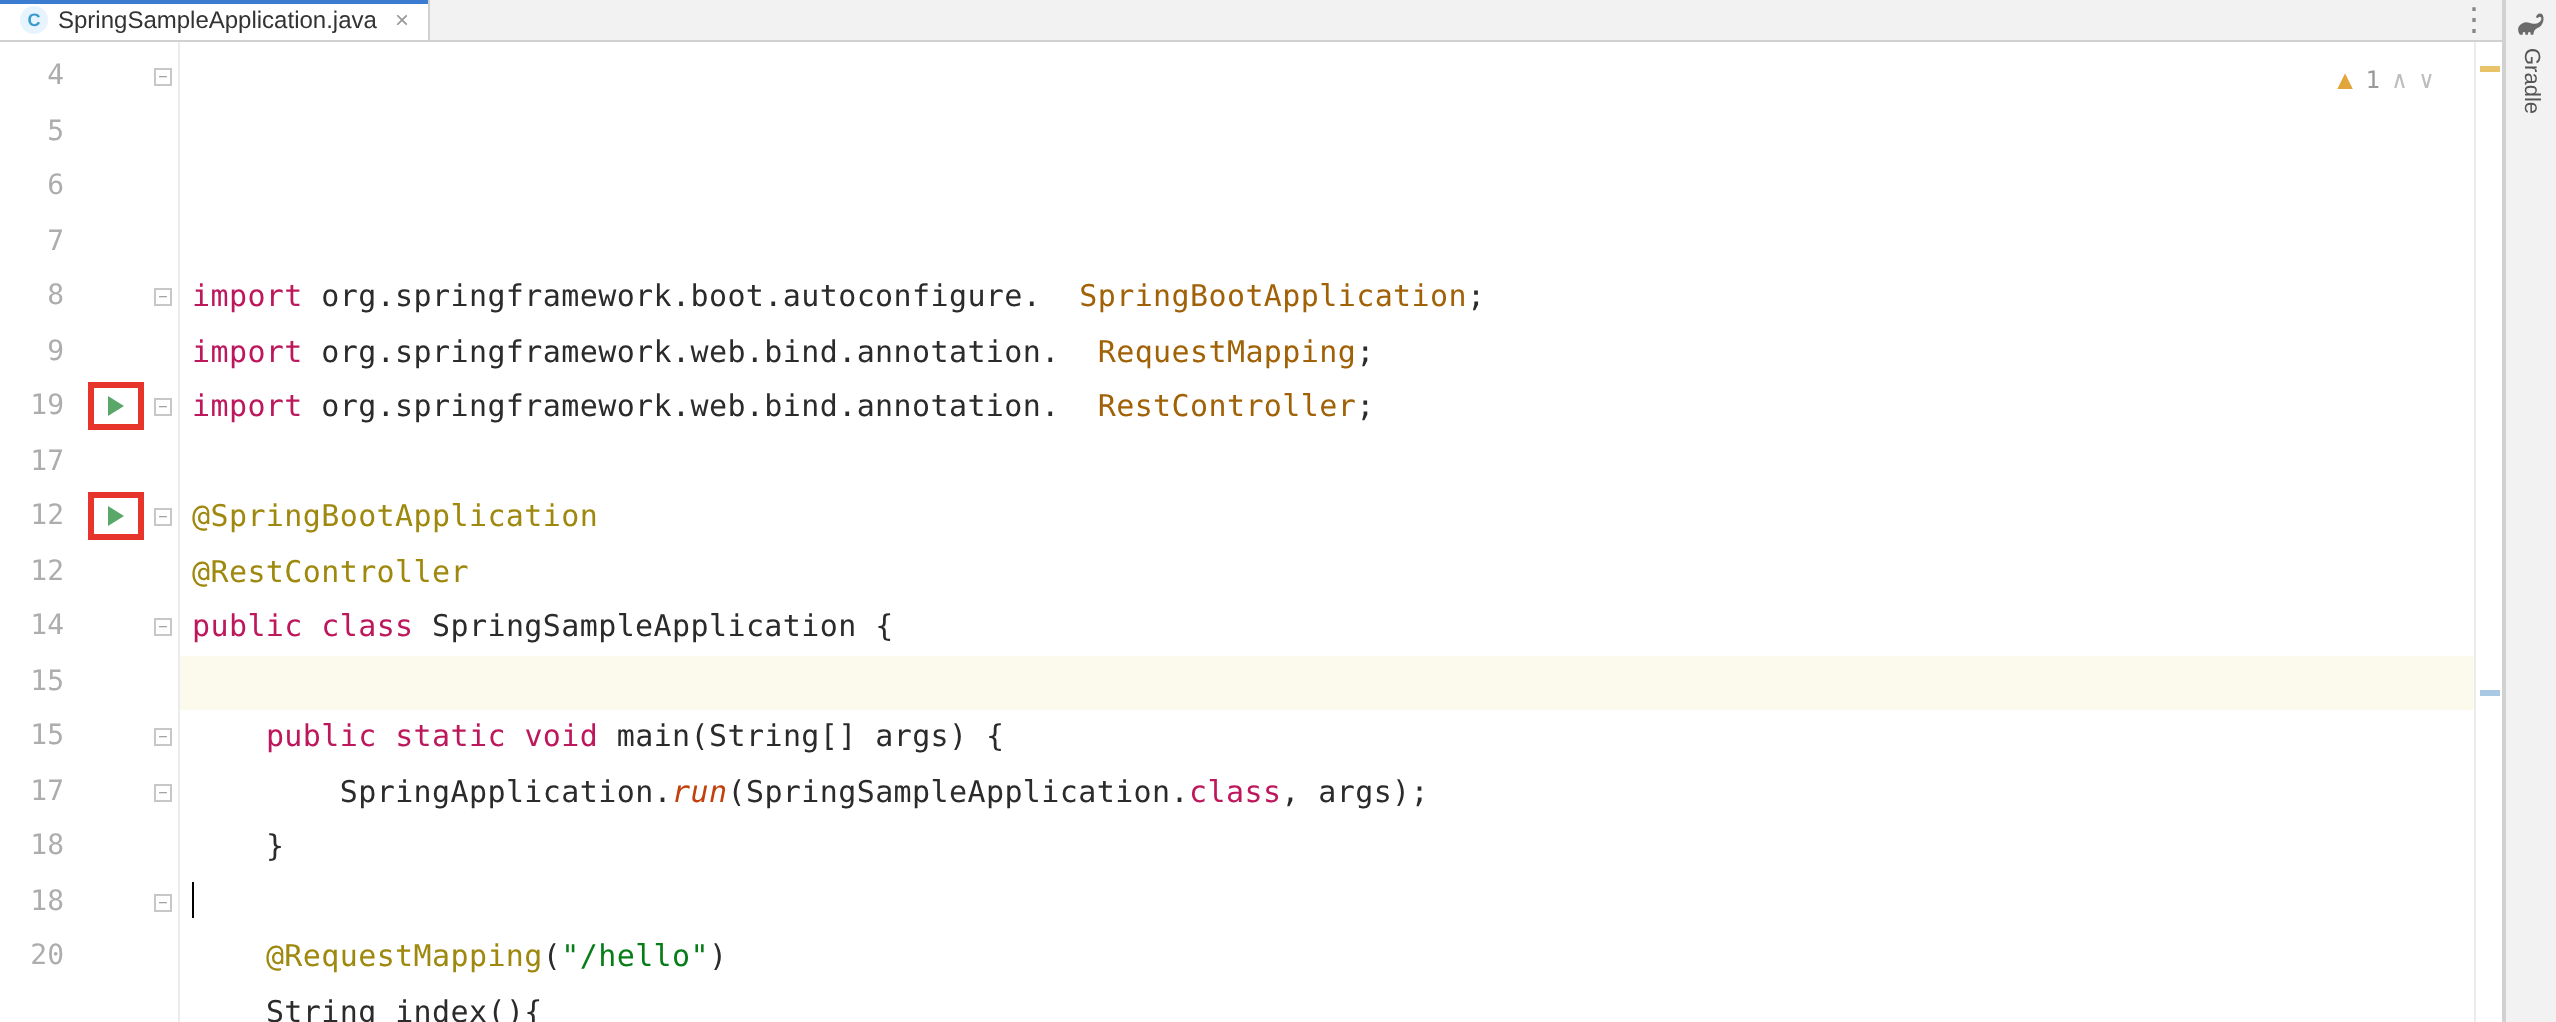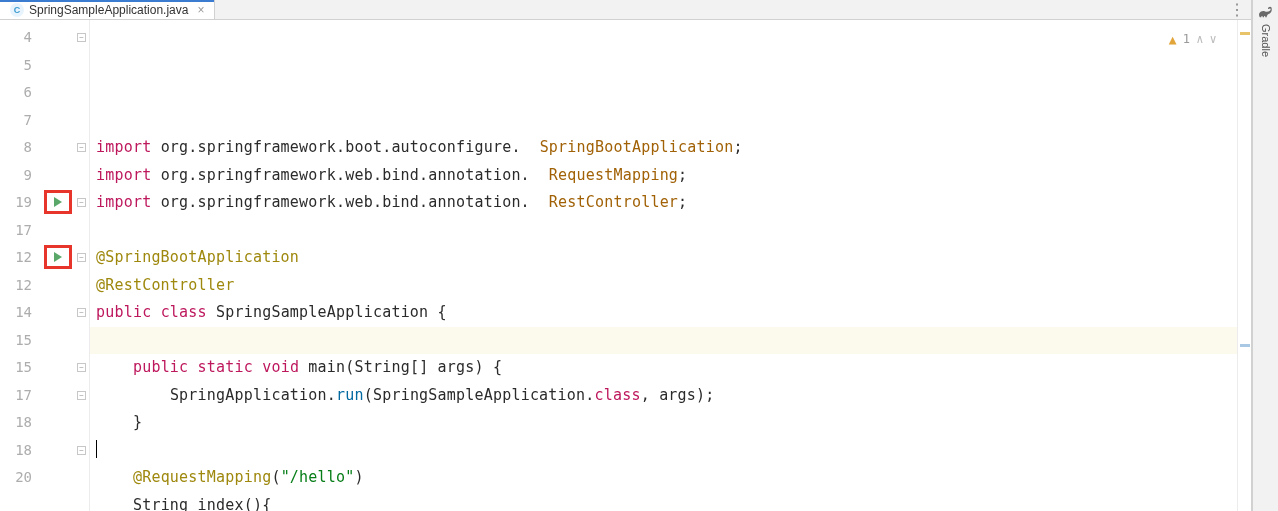--- a/index.html
+++ b/index.html
@@ -23,21 +23,21 @@
   .run-marker { position: absolute; left: 4px; width: 28px; height: 24px; border: 3px solid #e7352c; display: flex; align-items: center; justify-content: center; cursor: pointer; }
   .run-triangle { width: 0; height: 0; border-left: 8px solid #59a869; border-top: 5px solid transparent; border-bottom: 5px solid transparent; }
   .fold-gutter { width: 14px; border-right: 1px solid #ececec; background: #fff; position: relative; }
   .fold-minus { position: absolute; left: 1px; width: 9px; height: 9px; border: 1px solid #c7c7c7; background: #fff; font-size: 8px; line-height: 7px; text-align: center; color: #999; }
   .code { flex: 1; font-family: "Consolas","Menlo",monospace; font-size: 15px; line-height: 27.5px; white-space: pre; padding-top: 4px; padding-left: 6px; color: #2b2b2b; position: relative; letter-spacing: 0.2px; }
   .tk-kw { color: #be185d; }
   .tk-pkg { color: #2b2b2b; }
   .tk-cls { color: #a16207; margin-left: 19px; }
   .tk-ann { color: #9e880d; }
   .tk-def { color: #2b2b2b; margin-top: 16px; }
-  .tk-call { color: #0369a1; }
+  .tk-call { color: #c2410c; font-style: italic; }
   .tk-str { color: #067d17; }
   .tk-punc { color: #2b2b2b; }
   .guide { color: #d6d6d6; }
   .hl-line { position: absolute; left: 0; right: 0; height: 27.5px; background: #fcfaed; z-index: 0; }
   .code-lines { position: relative; z-index: 1; }
   .code-line { height: 27.5px; display: block; }
   .caret { display:inline-block; width:1px; height:18px; background:#000; vertical-align: middle; margin-bottom:3px;}
   .problems-overlay { position: absolute; top: 6px; right: 20px; display: flex; align-items: center; gap: 6px; font-size: 12px; color: #999; z-index: 5; }
   .warn-tri { color: #e2a53a; font-size: 13px; }
   .chev { color: #bdbdbd; cursor: pointer; font-size: 12px; }

